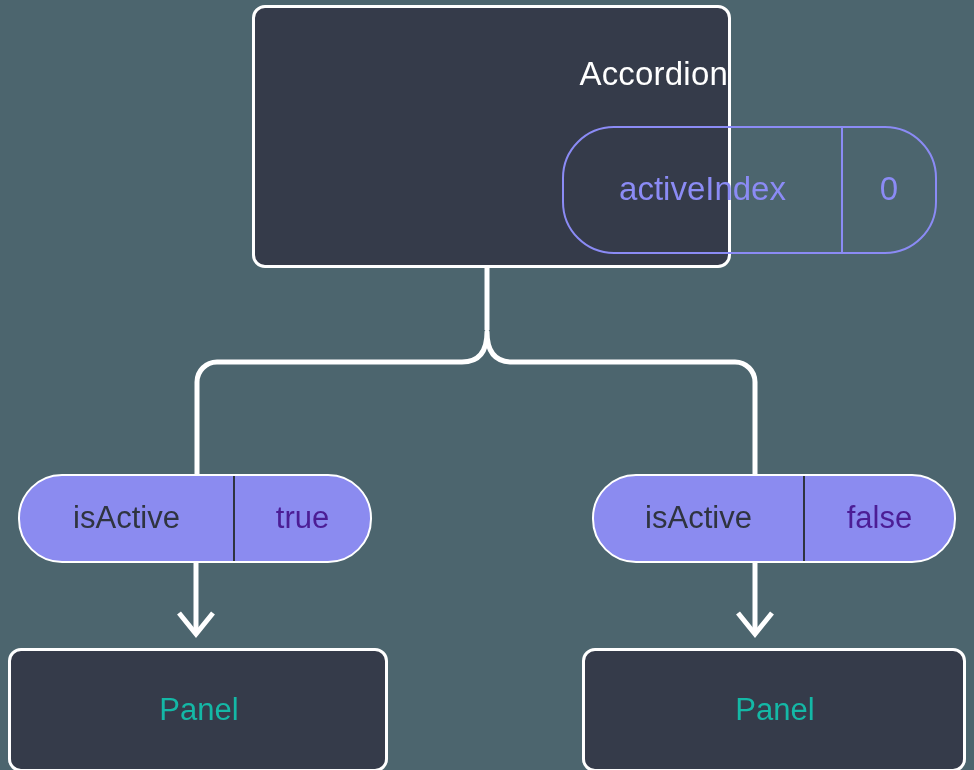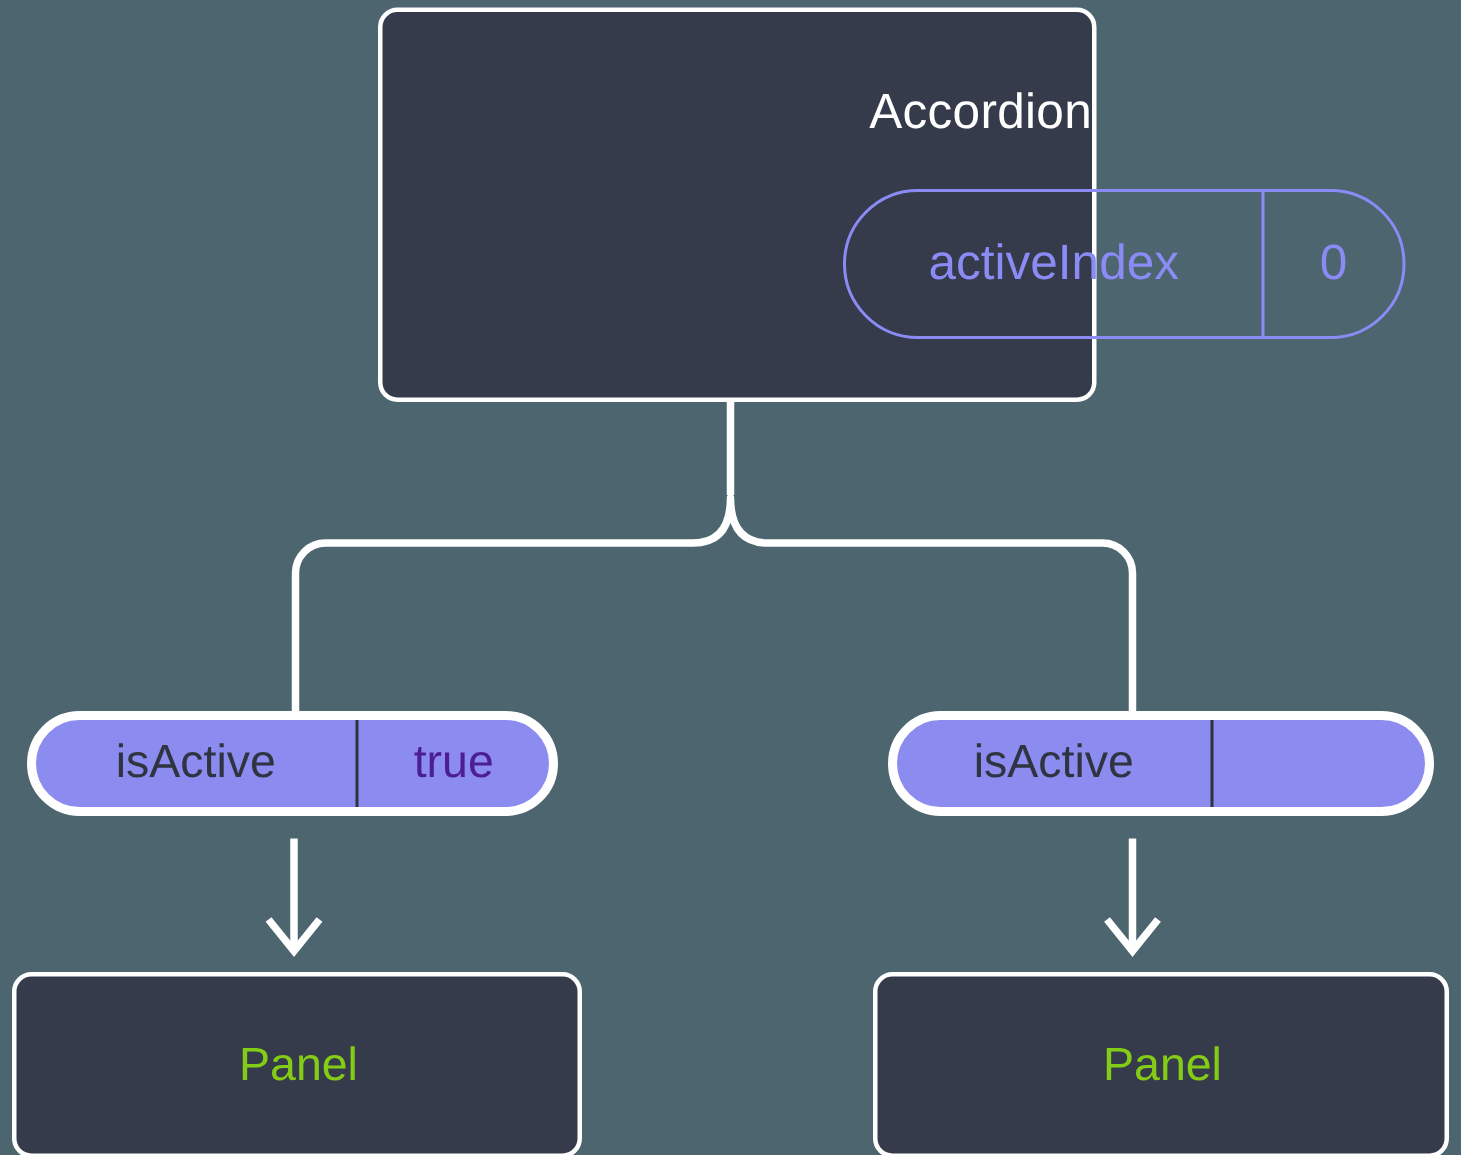--- a/index.html
+++ b/index.html
@@ -55,21 +55,21 @@
     letter-spacing: 0.2px;
     line-height: 1;
   }
 
   
   #accordion-state {
     position: absolute;
     left: 307px;
     top: 118px;
     width: 375px;
-    height: 100px;
+    height: 128px;
     box-sizing: border-box;
     display: flex;
     align-items: stretch;
     border: 2px solid #8b8bf5;
     border-radius: 52px;
     background: transparent;
   }
   #accordion-state .pill-key {
     flex: 0 0 277px;
     display: flex;
@@ -87,25 +87,25 @@
     justify-content: center;
     color: #8b8bf5;
     font-size: 33px;
     padding-bottom: 2px;
   }
 
   
   .prop-pill {
     position: absolute;
     box-sizing: border-box;
-    height: 70px;
+    height: 89px;
     display: flex;
     align-items: stretch;
     background: #8b8bf0;
-    border: 6px solid #ffffff;
+    border: 2px solid #ffffff;
     border-radius: 44px;
     overflow: hidden;
   }
   .prop-pill .pill-key {
     display: flex;
     align-items: center;
     justify-content: center;
     color: #2f3440;
     font-size: 31px;
     border-right: 2px solid #2f3440;
@@ -145,21 +145,21 @@
     top: 648px;
     width: 384px;
     height: 124px;
   }
   .panel-label {
     position: absolute;
     left: 2px;
     right: 0;
     top: 43px;
     text-align: center;
-    color: #84cc16;
+    color: #14b8a6;
     font-size: 31px;
     line-height: 1;
   }
 </style>
 </head>
 <body>
 
 <div id="stage">
 
   <svg id="wires" viewBox="0 0 974 770" xmlns="http://www.w3.org/2000/svg">
@@ -196,19 +196,20 @@
     <div class="pill-key">isActive</div>
     <div class="pill-val">true</div>
   </div>
 
   <div id="panel-left" class="node-box">
     <div class="panel-label">Panel</div>
   </div>
 
   <div id="pill-right" class="prop-pill">
     <div class="pill-key">isActive</div>
+    <div class="pill-val">false</div>
   </div>
 
   <div id="panel-right" class="node-box">
     <div class="panel-label">Panel</div>
   </div>
 
 </div>
 
 </body></html>

